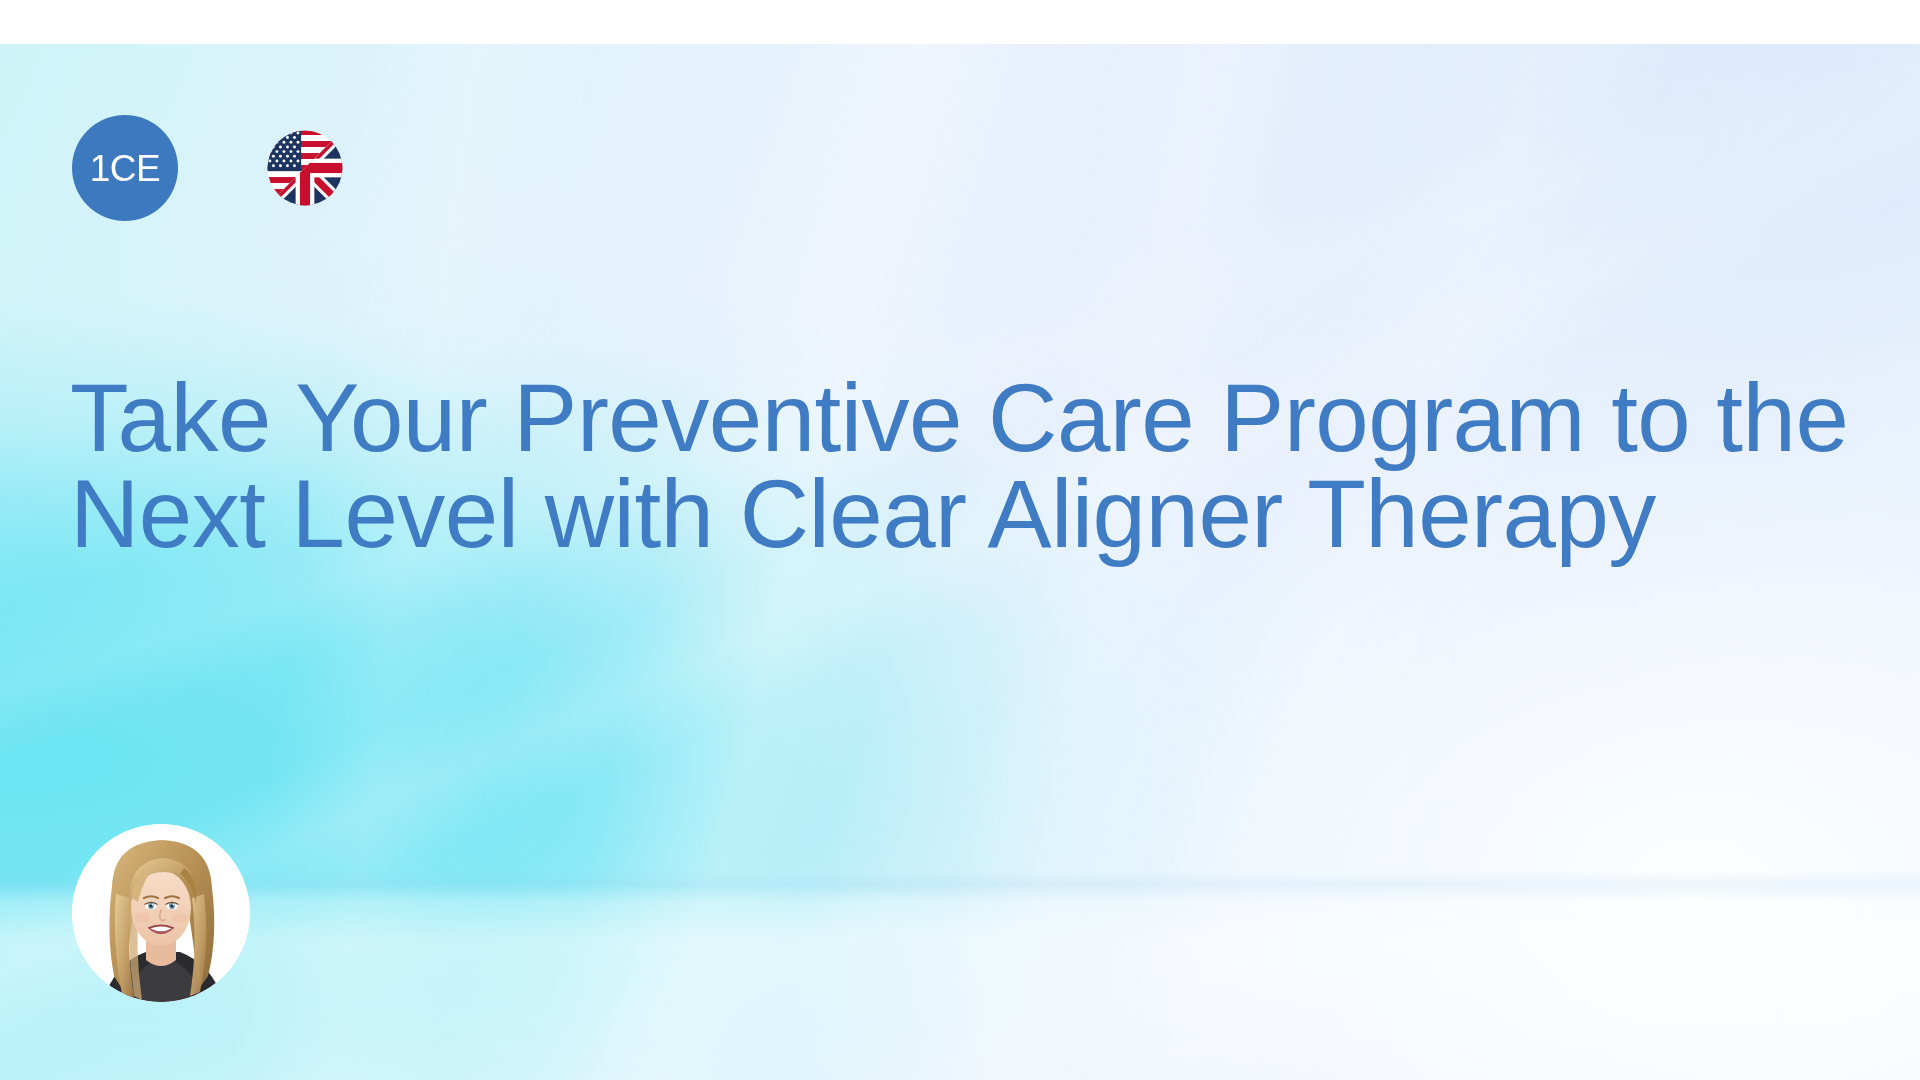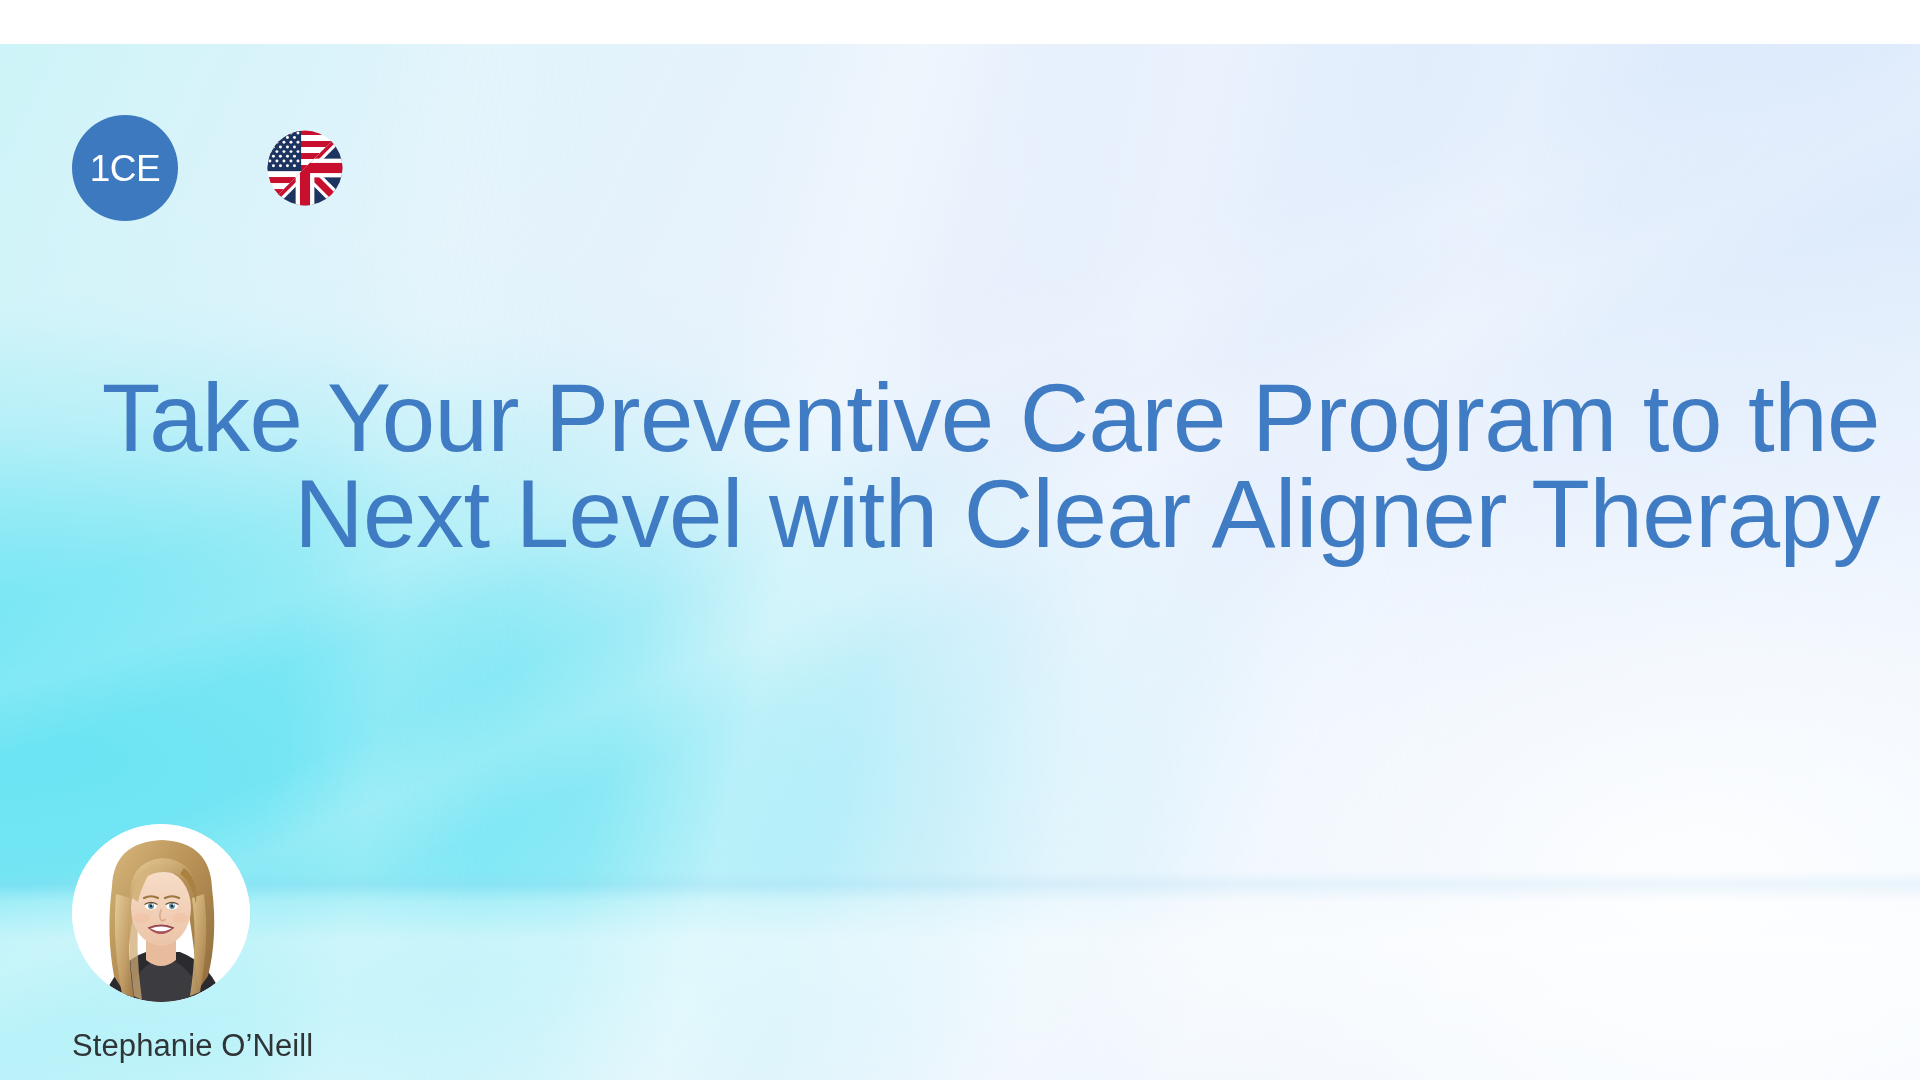--- a/index.html
+++ b/index.html
@@ -161,21 +161,20 @@
     left: 70px;
     top: 262px;
     width: 1810px;
     color: #3f7cc3;
     font-size: 96px;
     line-height: 1.0;
     font-weight: 400;
     letter-spacing: -0.5px;
     font-family: "Liberation Sans", sans-serif;
     white-space: pre-wrap;
-    text-align: right;
   }
 
   
   .speaker {
     position: absolute;
     left: 72px;
     top: 780px;
   }
 
   .avatar {
@@ -374,16 +373,15 @@
           <path d="M76 104 Q89 98 102 104 Q89 116 76 104 Z" fill="#a8525a"></path>
           <path d="M78.5 104.4 Q89 100.4 99.5 104.4 Q89 110 78.5 104.4 Z" fill="#ffffff"></path>
           <path d="M76 104 Q89 98 102 104" stroke="#8e4049" stroke-width="1.1" fill="none"></path>
 
           <ellipse cx="70" cy="94" rx="8" ry="5" fill="#f0b79c" opacity="0.35"></ellipse>
           <ellipse cx="108" cy="94" rx="8" ry="5" fill="#f0b79c" opacity="0.35"></ellipse>
         </g>
       </svg>
     </div>
 
-    <div class="speaker-name">Stephanie O’Neill</div>
   </div>
 
 </div>
 
 </body></html>

